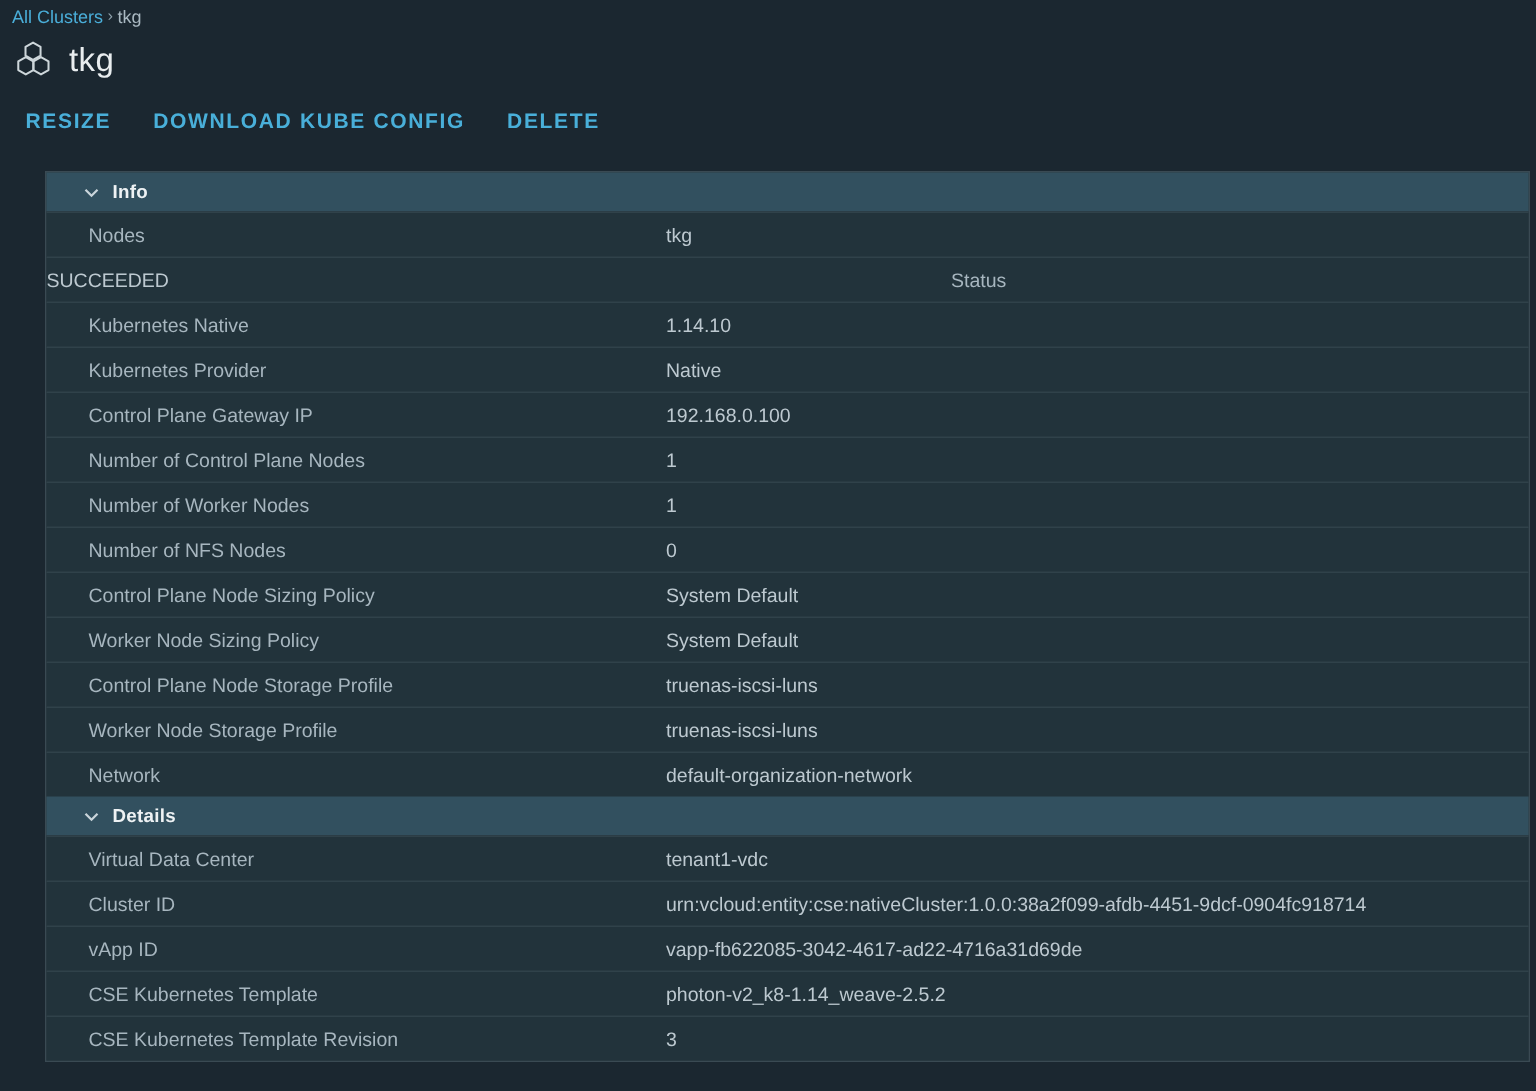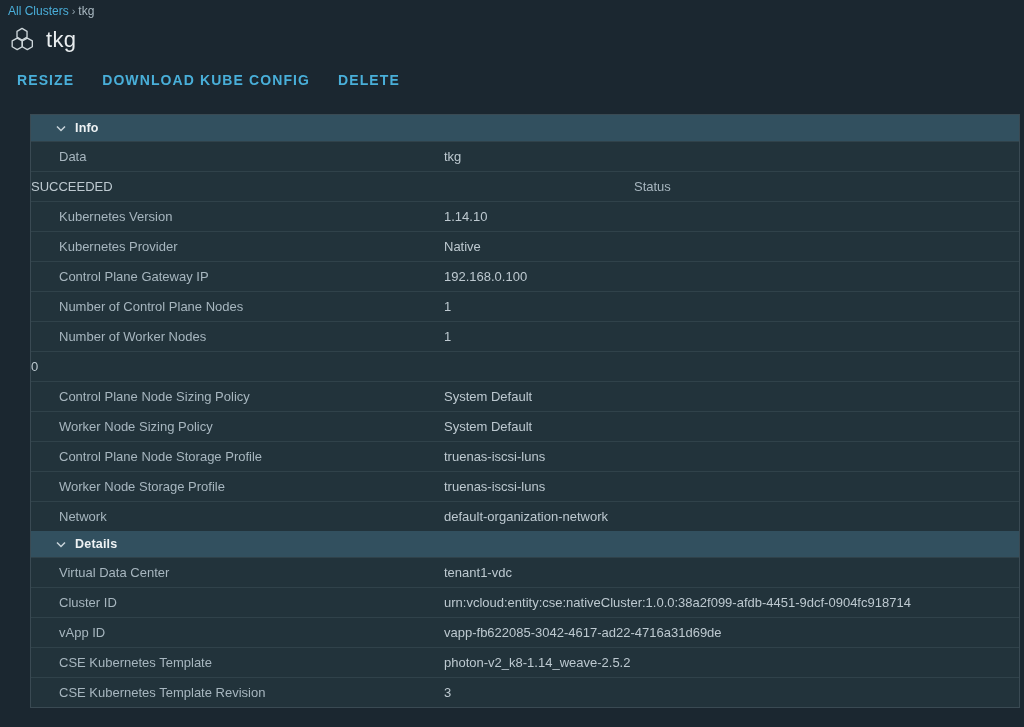--- a/index.html
+++ b/index.html
@@ -148,48 +148,49 @@
 </div>
 
 <div class="info-table">
     <div class="section-header">
       <svg class="chev" viewBox="0 0 10 7" width="10" height="7">
         <polyline points="1,1.5 5,5.5 9,1.5" fill="none" stroke="#c9d4da" stroke-width="1.5"></polyline>
       </svg>
       <span class="section-title">Info</span>
     </div>
     <div class="row">
-      <div class="cell label">Data</div>
+      <div class="cell label">Nodes</div>
       <div class="cell value">tkg</div>
     </div>
     <div class="row">
       <div class="cell value">SUCCEEDED</div>
       <div class="cell label">Status</div>
     </div>
     <div class="row">
-      <div class="cell label">Kubernetes Version</div>
+      <div class="cell label">Kubernetes Native</div>
       <div class="cell value">1.14.10</div>
     </div>
     <div class="row">
       <div class="cell label">Kubernetes Provider</div>
       <div class="cell value">Native</div>
     </div>
     <div class="row">
       <div class="cell label">Control Plane Gateway IP</div>
       <div class="cell value">192.168.0.100</div>
     </div>
     <div class="row">
       <div class="cell label">Number of Control Plane Nodes</div>
       <div class="cell value">1</div>
     </div>
     <div class="row">
       <div class="cell label">Number of Worker Nodes</div>
       <div class="cell value">1</div>
     </div>
     <div class="row">
+      <div class="cell label">Number of NFS Nodes</div>
       <div class="cell value">0</div>
     </div>
     <div class="row">
       <div class="cell label">Control Plane Node Sizing Policy</div>
       <div class="cell value">System Default</div>
     </div>
     <div class="row">
       <div class="cell label">Worker Node Sizing Policy</div>
       <div class="cell value">System Default</div>
     </div>

